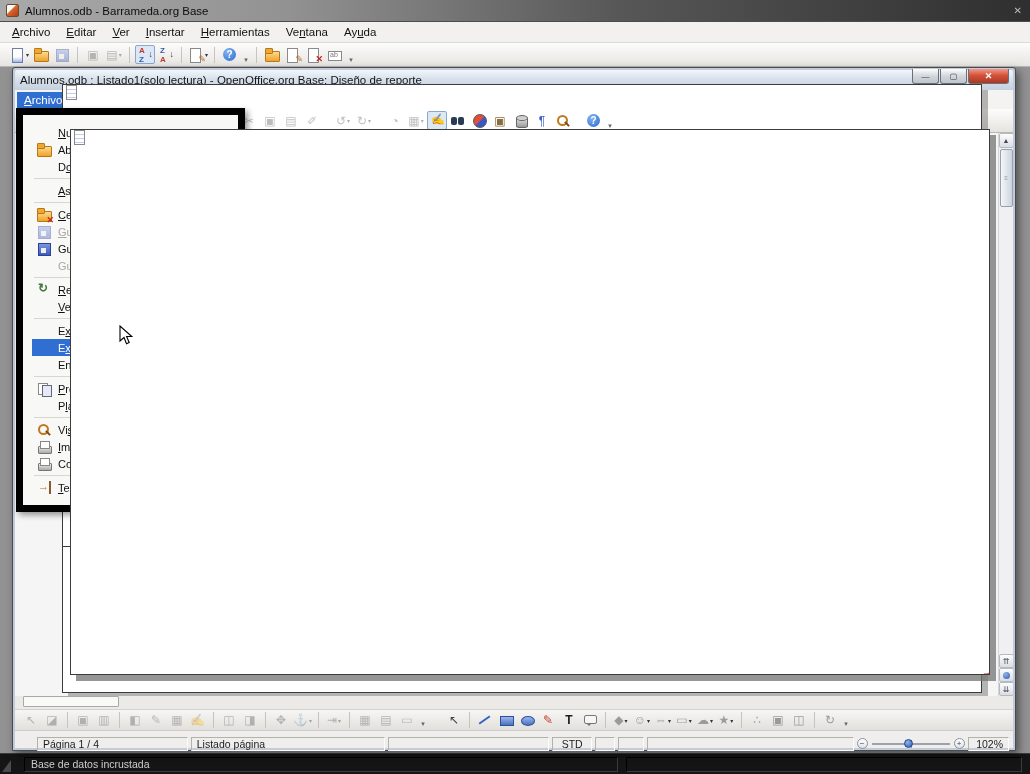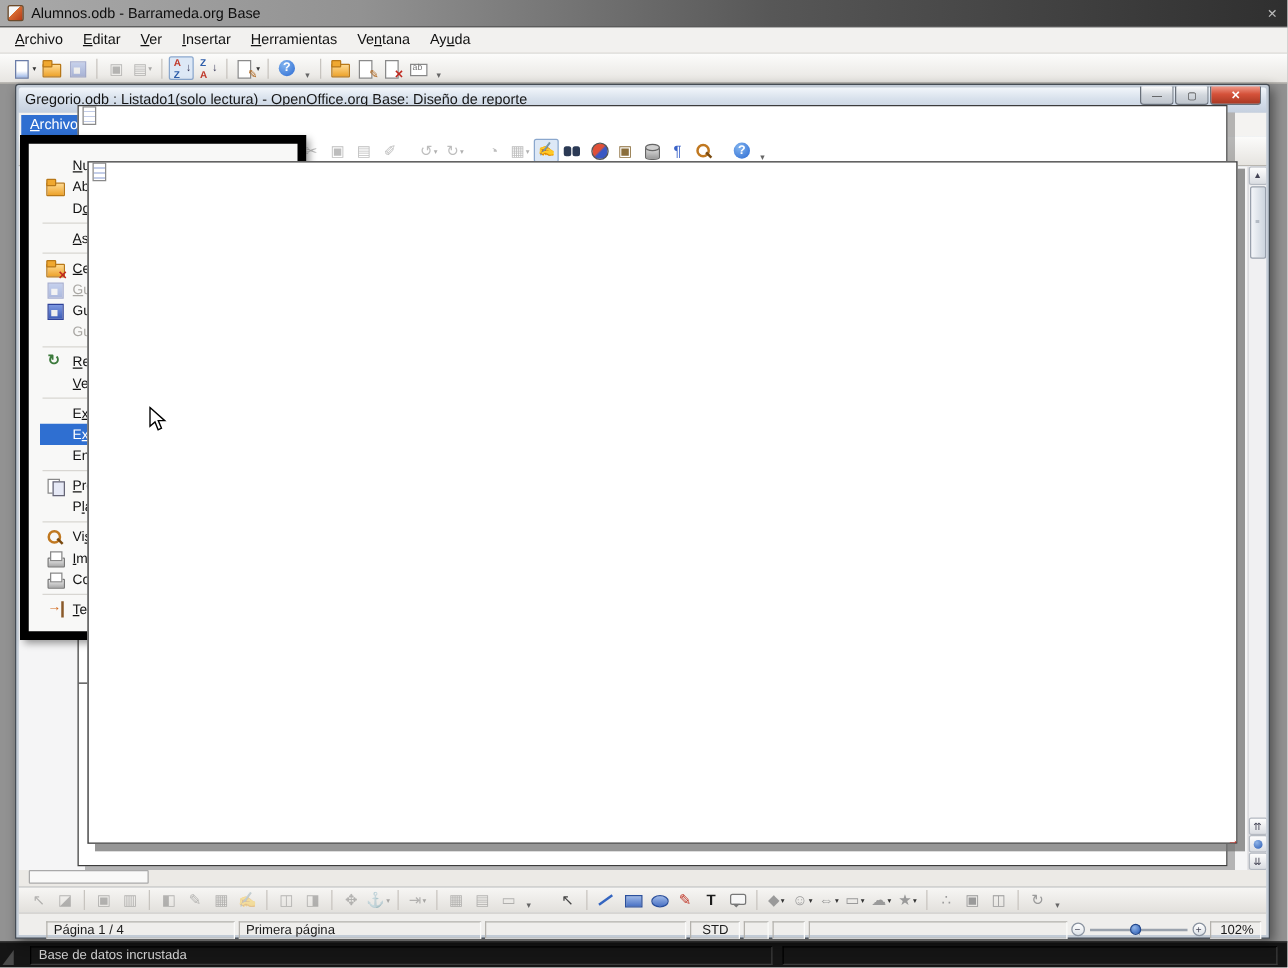--- a/index.html
+++ b/index.html
@@ -292,21 +292,21 @@
       <span class="cic rename"></span>
     </span>
     <span class="tbi small">
       <span>▾</span>
     </span>
   </div>
 
 <div class="inner-window">
   <div class="inner-titlebar">
     <span class="cic page"></span>
-    <span>Gregorio.odb : Listado1(solo lectura) - OpenOffice.org Base: Diseño de reporte</span>
+    <span>Alumnos.odb : Listado1(solo lectura) - OpenOffice.org Base: Diseño de reporte</span>
     <span class="win-buttons" id="win-buttons">
         <span class="win-btn mi">—</span>
         <span class="win-btn ma">▢</span>
         <span class="win-btn cl">✕</span>
       </span>
   </div>
   <div class="inner-menubar" id="inner-menubar">
       <span class="mb2-item active"><u>A</u>rchivo</span>
       <span class="mb2-item"><u>E</u>ditar</span>
       <span class="mb2-item"><u>V</u>er</span>
@@ -861,21 +861,21 @@
           <span style="color: rgb(154, 154, 154);">↻</span>
         </span>
         <span class="tbi small">
           <span>▾</span>
         </span>
       </span>
   </div>
 
   <div class="inner-status">
     <span class="st-cell" style="width:153px">Página 1 / 4</span>
-    <span class="st-cell" style="width:197px">Primera página</span>
+    <span class="st-cell" style="width:197px">Listado página</span>
     <span class="st-cell" style="width:164px"></span>
     <span class="st-cell" style="width:40px;justify-content:center">STD</span>
     <span class="st-cell" style="width:20px"></span>
     <span class="st-cell" style="width:26px"></span>
     <span class="st-cell" style="width:210px"></span>
     <span class="zoomwrap">
       <span class="zbtn">−</span>
       <span class="ztrack">
           <span class="ztick"></span>
           <span class="zthumb"></span>

